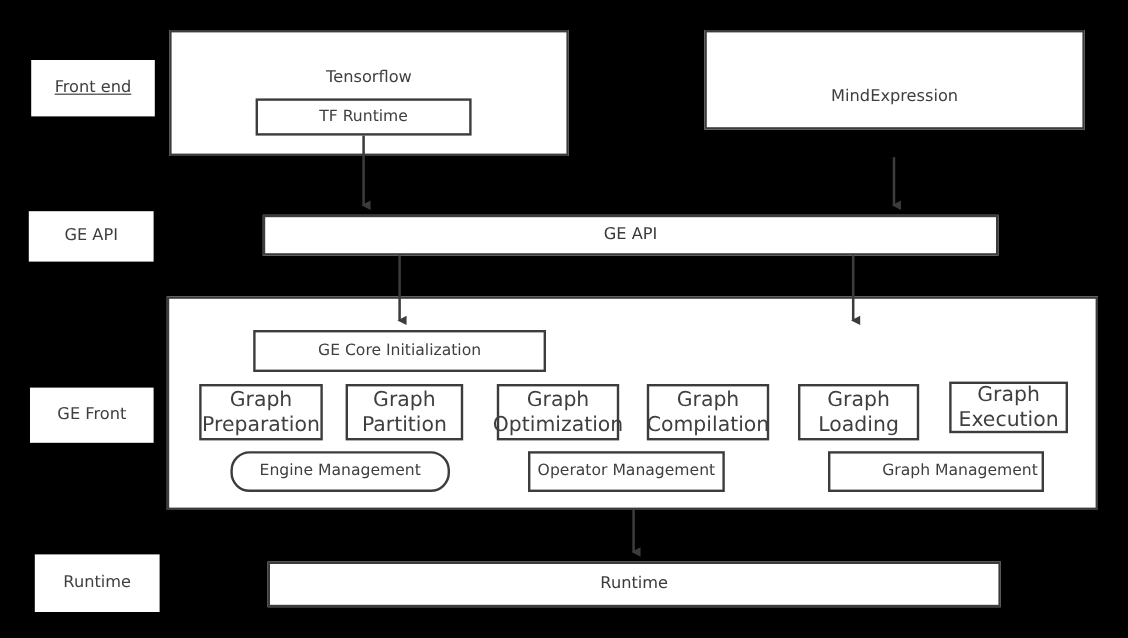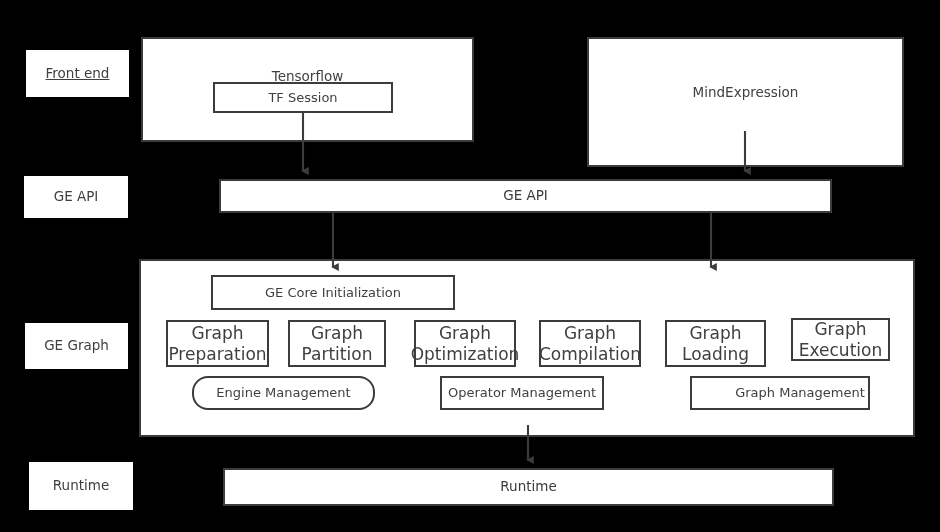--- a/index.html
+++ b/index.html
@@ -31,21 +31,20 @@
     border: none;
     font-size: 13.5px;
     color: #3f3f3f;
   }
   
   .container-box {
     border: 2px solid #3c3c3c;
     align-items: flex-start;
     justify-content: center;
     padding-top: 0;
-    margin-top: 12px;
   }
   .container-title {
     position: absolute;
     left: 0;
     right: 0;
     text-align: center;
     color: #3f3f3f;
     font-size: 13.5px;
   }
   
@@ -83,35 +82,35 @@
 
   <div class="box stage-label" style="left:26px; top:50px; width:103px; height:47px;text-decoration:underline;">
     <span>Front end</span>
   </div>
 
   <div class="box stage-label" style="left:24px; top:176px; width:104px; height:42px;">
     <span>GE API</span>
   </div>
 
   <div class="box stage-label" style="left:25px; top:323px; width:103px; height:46px;">
-    <span>GE Graph</span>
+    <span>GE Front</span>
   </div>
 
   <div class="box stage-label" style="left:29px; top:462px; width:104px; height:48px;">
     <span>Runtime</span>
   </div>
 
   <div class="box container-box" style="left:141px; top:25px; width:333px; height:105px;">
     <span class="container-title" style="top:30px;">Tensorflow</span>
   </div>
   <div class="box module-box" style="left:213px; top:82px; width:180px; height:31px;">
-    <span>TF Session</span>
+    <span>TF Runtime</span>
   </div>
 
-  <div class="box container-box" style="left:587px; top:25px; width:317px; height:130px;">
+  <div class="box container-box" style="left:587px; top:25px; width:317px; height:83px;">
     <span class="container-title" style="top:46px;">MindExpression</span>
   </div>
 
   <div class="box bar-box" style="left:219px; top:179px; width:613px; height:34px;">
     <span>GE API</span>
   </div>
 
   <div class="box container-box" style="left:139px; top:247px; width:776px; height:178px;"></div>
 
   <div class="box module-box" style="left:211px; top:275px; width:244px; height:35px;text-align:center;">

